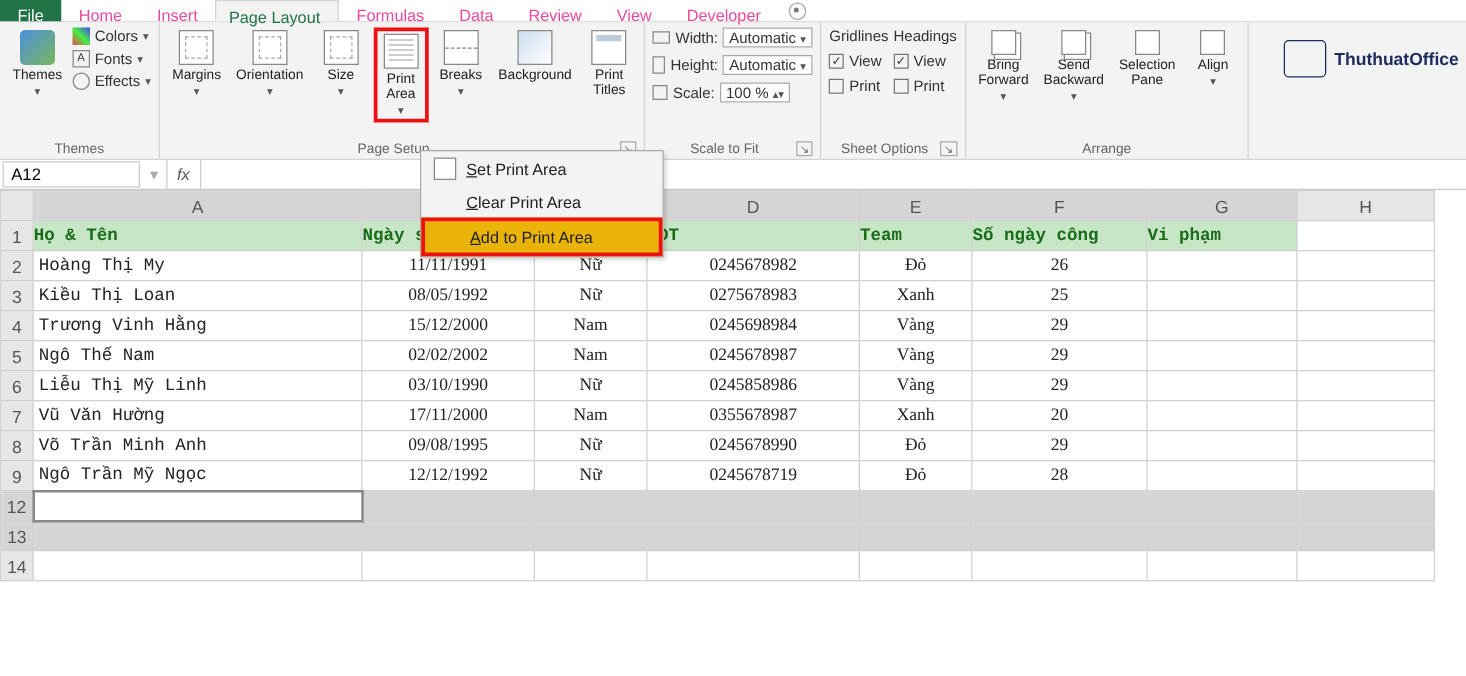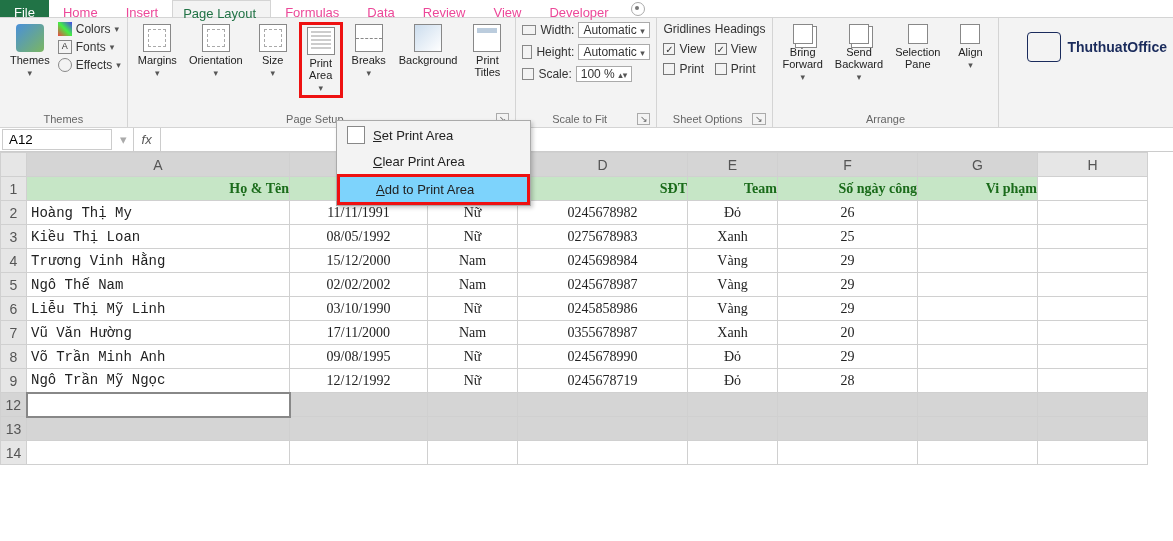--- a/index.html
+++ b/index.html
@@ -48,37 +48,37 @@
 
   
   .redbox { border: 3px solid #e11; padding: 0 !important; }
   .redbox-inner { padding: 2px 4px; }
 
   
   .menu { position: absolute; top: 120px; left: 336px; background: #f3f3f3; border: 1px solid #aaa; width: 195px; box-shadow: 2px 2px 4px rgba(0,0,0,.2); z-index: 10; }
   .menu-item { display: flex; align-items: center; gap: 8px; padding: 5px 10px; font-size: 13px; }
   .menu-item .mi-ico { width:18px;height:18px;border:1px solid #888;background:#fff; position:relative;}
   .menu-item .underline { text-decoration: underline; }
-  .menu-item.hl { background: #7dd3fc; border: 3px solid #e11; }
+  .menu-item.hl { background: #eab308; border: 3px solid #e11; }
 
   
   .fbar { display:flex; align-items:center; border-bottom:1px solid #ccc; height:24px; font-size:13px; }
   .namebox { width:110px; border:1px solid #ccc; padding:2px 6px; margin:2px; }
   .fx { padding: 0 8px; font-style: italic; color:#555; border-left:1px solid #ccc; border-right:1px solid #ccc; height:100%; display:flex;align-items:center; }
 
   
   .sheet-wrap { position: relative; }
   table.sheet { border-collapse: collapse; table-layout: fixed; }
   table.sheet th, table.sheet td { border: 1px solid #d0d0d0; height: 24px; font-size: 14px; }
   .colhdr th { background: #e6e6e6; text-align: center; font-weight: normal; color:#555; font-size:13px; }
   .colhdr th.sel { background: #d5d5d5; }
   .rowhdr { background: #e6e6e6; text-align: center; width:26px; font-weight:normal; color:#555; font-size:13px; }
   .rowhdr.sel { background:#d5d5d5; }
   .corner { background:#e6e6e6; width:26px; }
-  .hdrcell { background:#c6e6c6; text-align:right; font-weight:bold; color:#1a6b1a; font-family:Liberation Serif, serif; font-size:16px; }
+  .hdrcell { background:#c6e6c6; text-align:left; font-weight:bold; color:#1a6b1a; font-family:Liberation Mono, monospace; font-size:16px; }
   .datacell { padding: 0 4px; font-family: "Times New Roman", serif; font-size: 16px; background:#fff; }
   .left { text-align:left;font-family:Liberation Mono, monospace; }
   .center { text-align:center; }
   .selrow td.datacell, .selrow td.blank { background:#d5d5d5; }
   .selborder td { border-top:2px solid #2a7a2a; }
   .selbot td { border-bottom:2px solid #2a7a2a; }
   .blank { background:#fff; }
 
   
   .cA{width:263px;} .cB{width:138px;} .cC{width:90px;} .cD{width:170px;} .cE{width:90px;} .cF{width:140px;} .cG{width:120px;} .cH{width:110px;}

